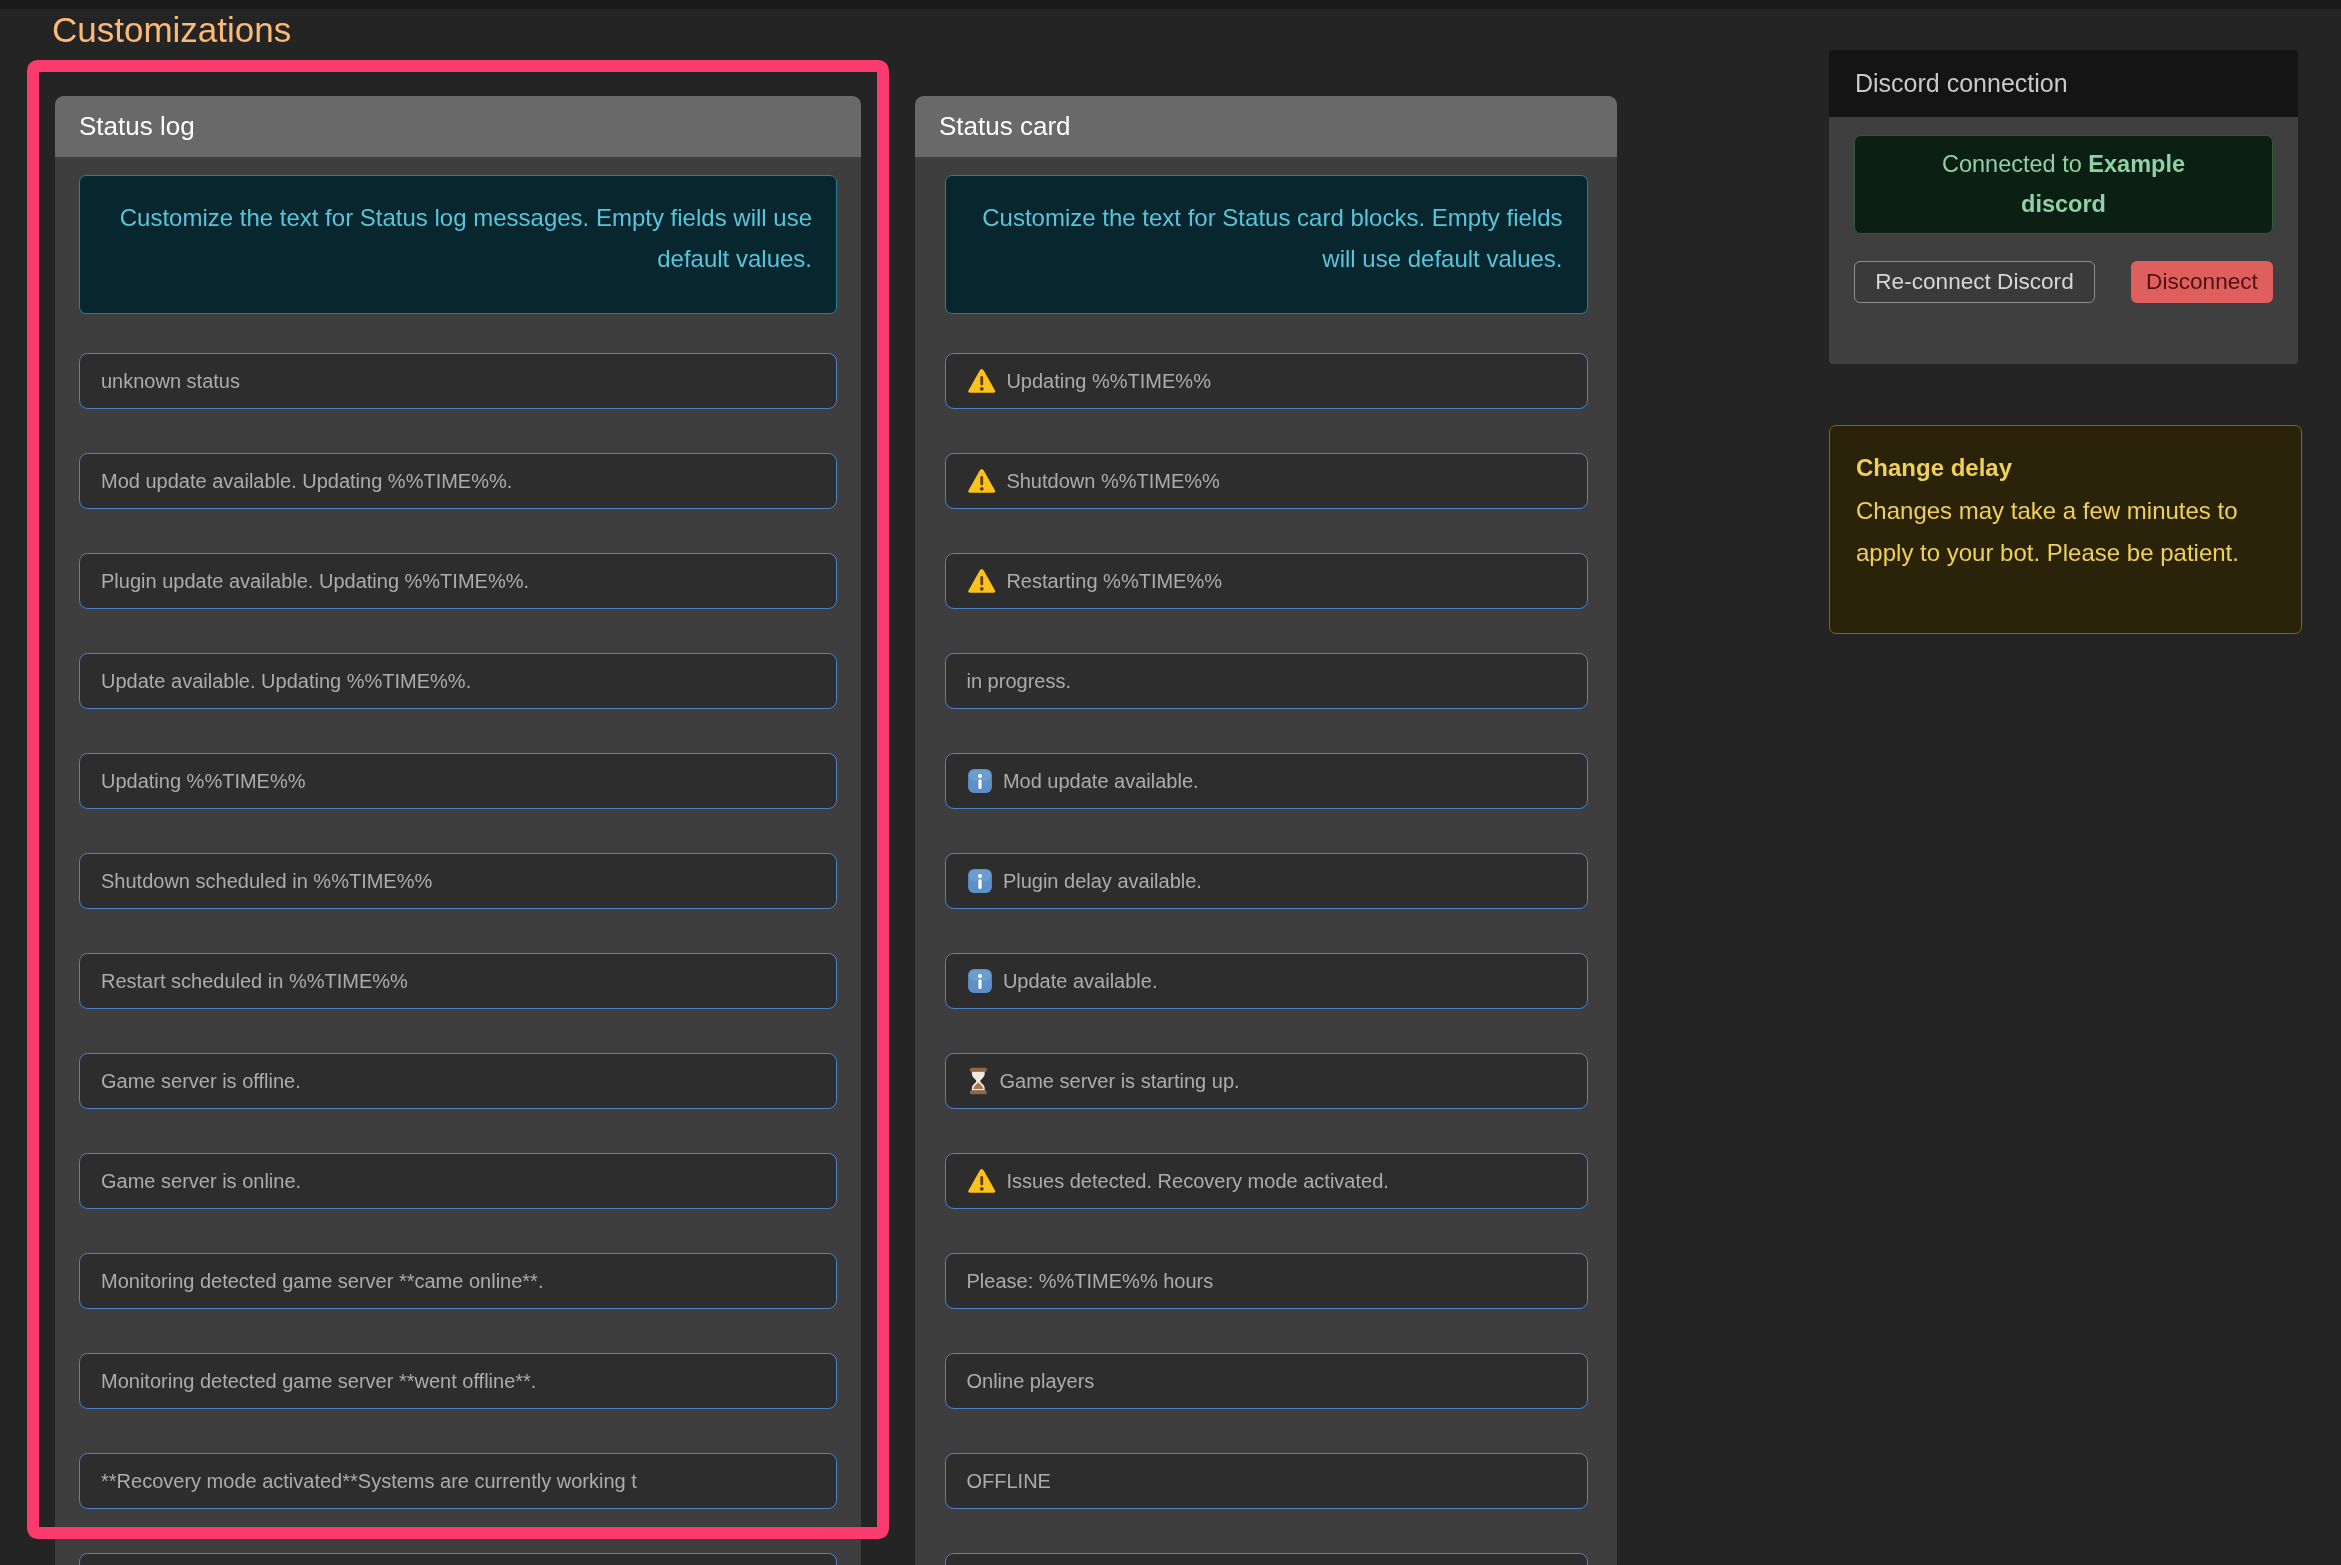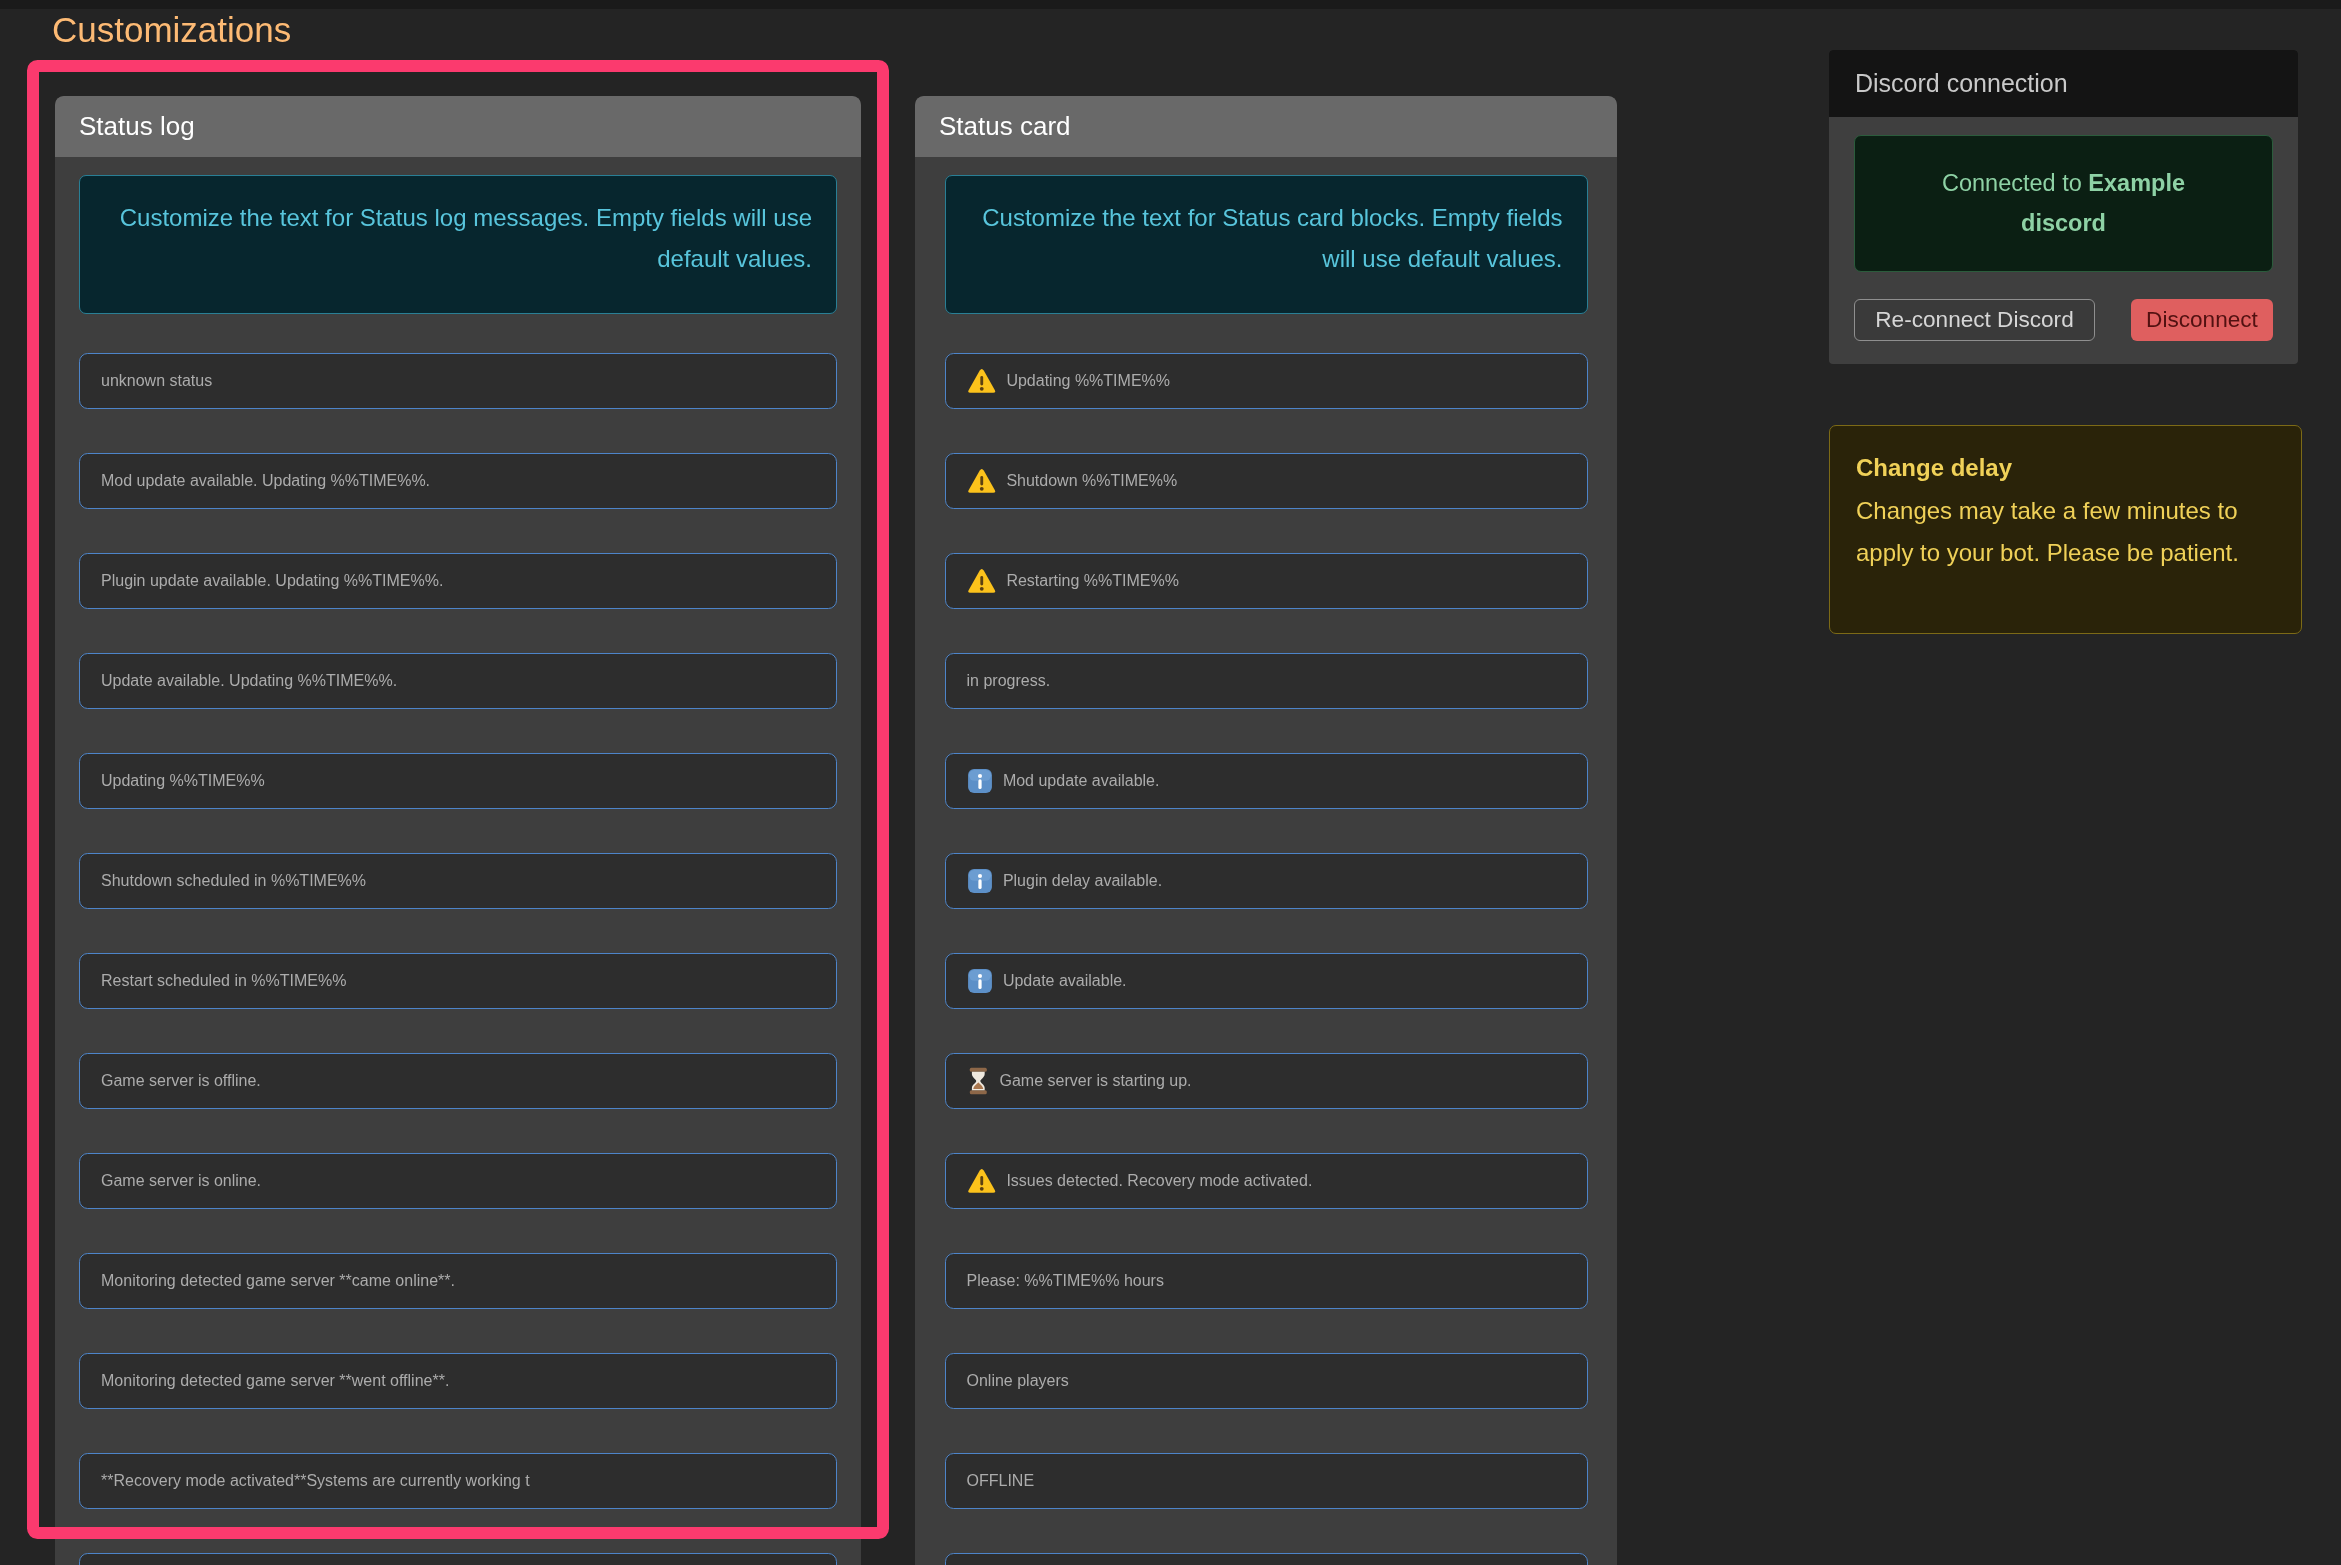--- a/index.html
+++ b/index.html
@@ -20,36 +20,36 @@
   .panel-body{padding:18px 24px 0 24px;}
   .panel.card .panel-body{padding:18px 29.5px 0 29.5px;}
 
   .info-box{box-sizing:border-box;height:139px;background:#07262e;
             border:1.7px solid #297f95;border-radius:7px;margin-bottom:39px;
             color:#58c5dc;font-size:24px;line-height:1.72;padding:21px 24px;}
 
   .field{box-sizing:border-box;height:56px;background:#2d2d2d;
          border:1.7px solid #4d84c9;border-radius:8.7px;margin-bottom:44px;
          display:flex;align-items:center;gap:10.4px;padding:0 21px;
-         color:#acacac;font-size:16px;white-space:nowrap;overflow:hidden;}
+         color:#acacac;font-size:20px;white-space:nowrap;overflow:hidden;}
   .ficon{display:inline-flex;align-items:center;flex:0 0 auto;}
   .ftext{overflow:hidden;}
 
   
   .pink-overlay{position:absolute;left:27px;top:60px;width:862px;height:1479px;
                 border:12px solid #fb3a6e;border-radius:10.4px;box-sizing:border-box;
                 z-index:50;pointer-events:none;}
 
   
   .discord{position:absolute;left:1829px;top:50px;width:469px;height:314px;
            background:#3f3f3f;border-radius:4px;overflow:hidden;}
   .discord-header{height:67px;background:#141414;display:flex;align-items:center;
                   padding-left:26px;color:#c9c9c9;font-size:25px;}
   .discord-body{padding:18px 25px 0 25px;}
-  .green-box{box-sizing:border-box;height:137px;background:#0b1f13;
+  .green-box{box-sizing:border-box;height:99px;background:#0b1f13;
              border:1.7px solid #2b5c3c;border-radius:7px;display:flex;
              align-items:center;justify-content:center;}
   .green-inner{width:321px;text-align:center;color:#8ed2a5;font-size:23.5px;line-height:1.7;}
   .green-inner b{font-weight:bold;}
   .btn-row{margin-top:27px;display:flex;justify-content:space-between;align-items:flex-end;}
   .btn{box-sizing:border-box;height:42px;border-radius:6px;display:flex;
        align-items:center;justify-content:center;font-size:22.6px;cursor:pointer;}
   .btn.reconnect{width:241px;background:#3a3a3a;border:1.7px solid #8f8f8f;color:#d6d6d6;}
   .btn.disconnect{width:142px;background:#df5f5f;border:none;color:#521111;}
 

